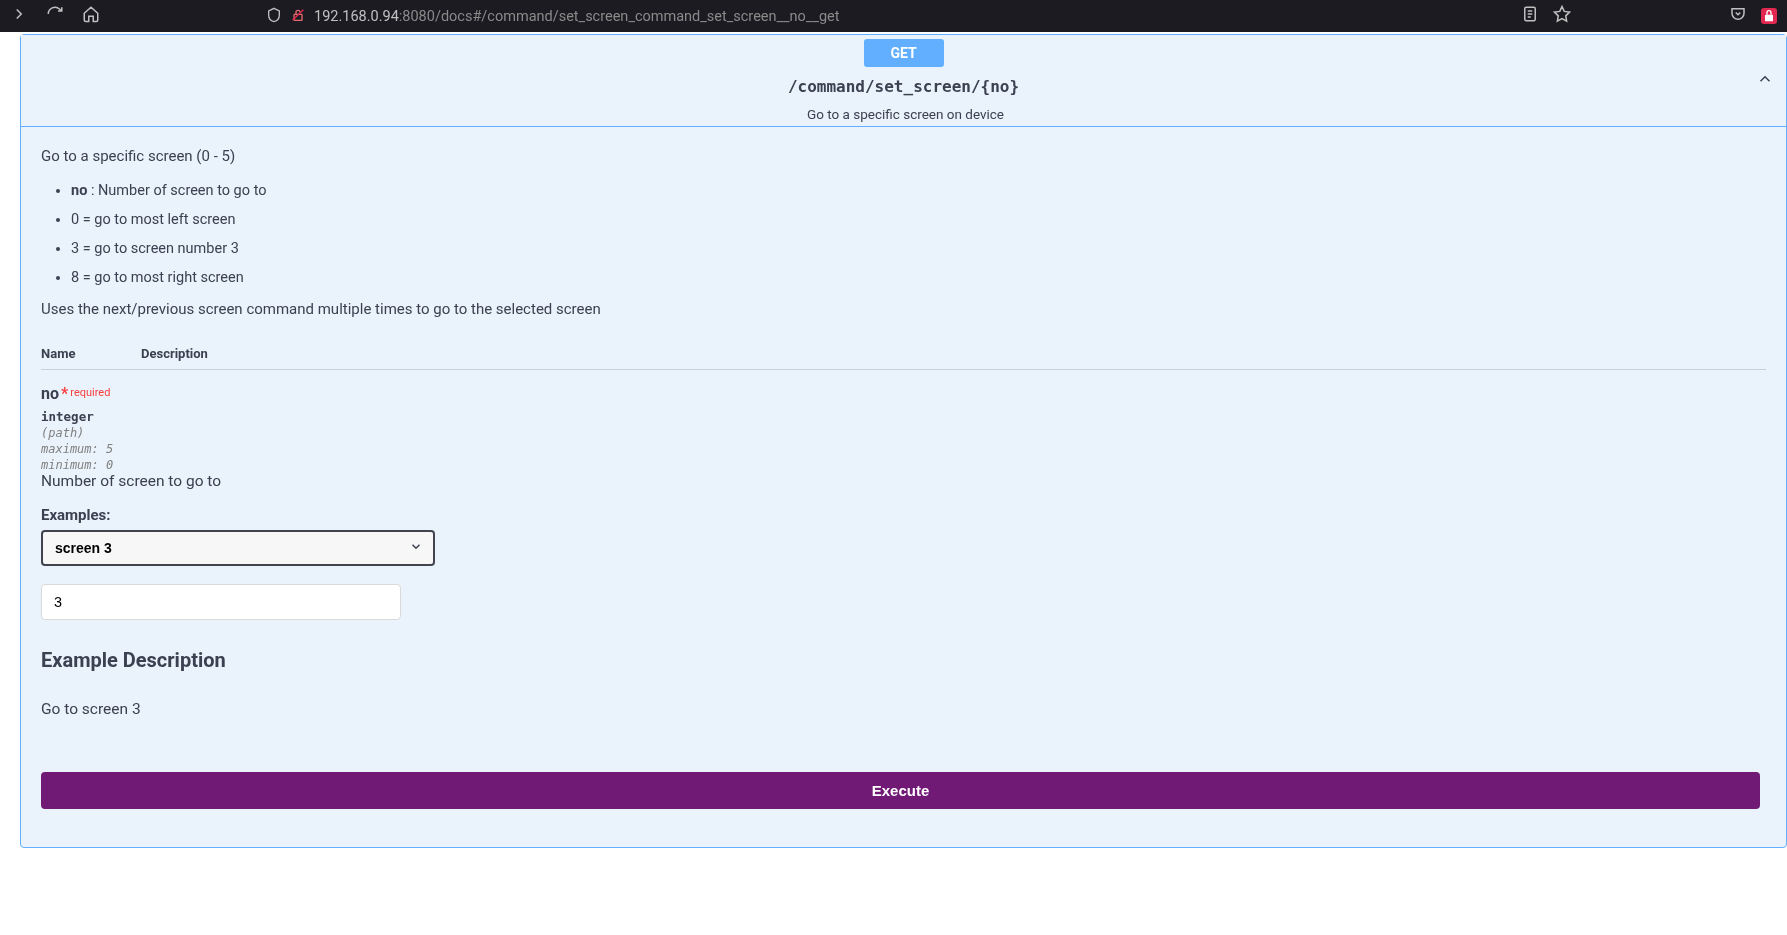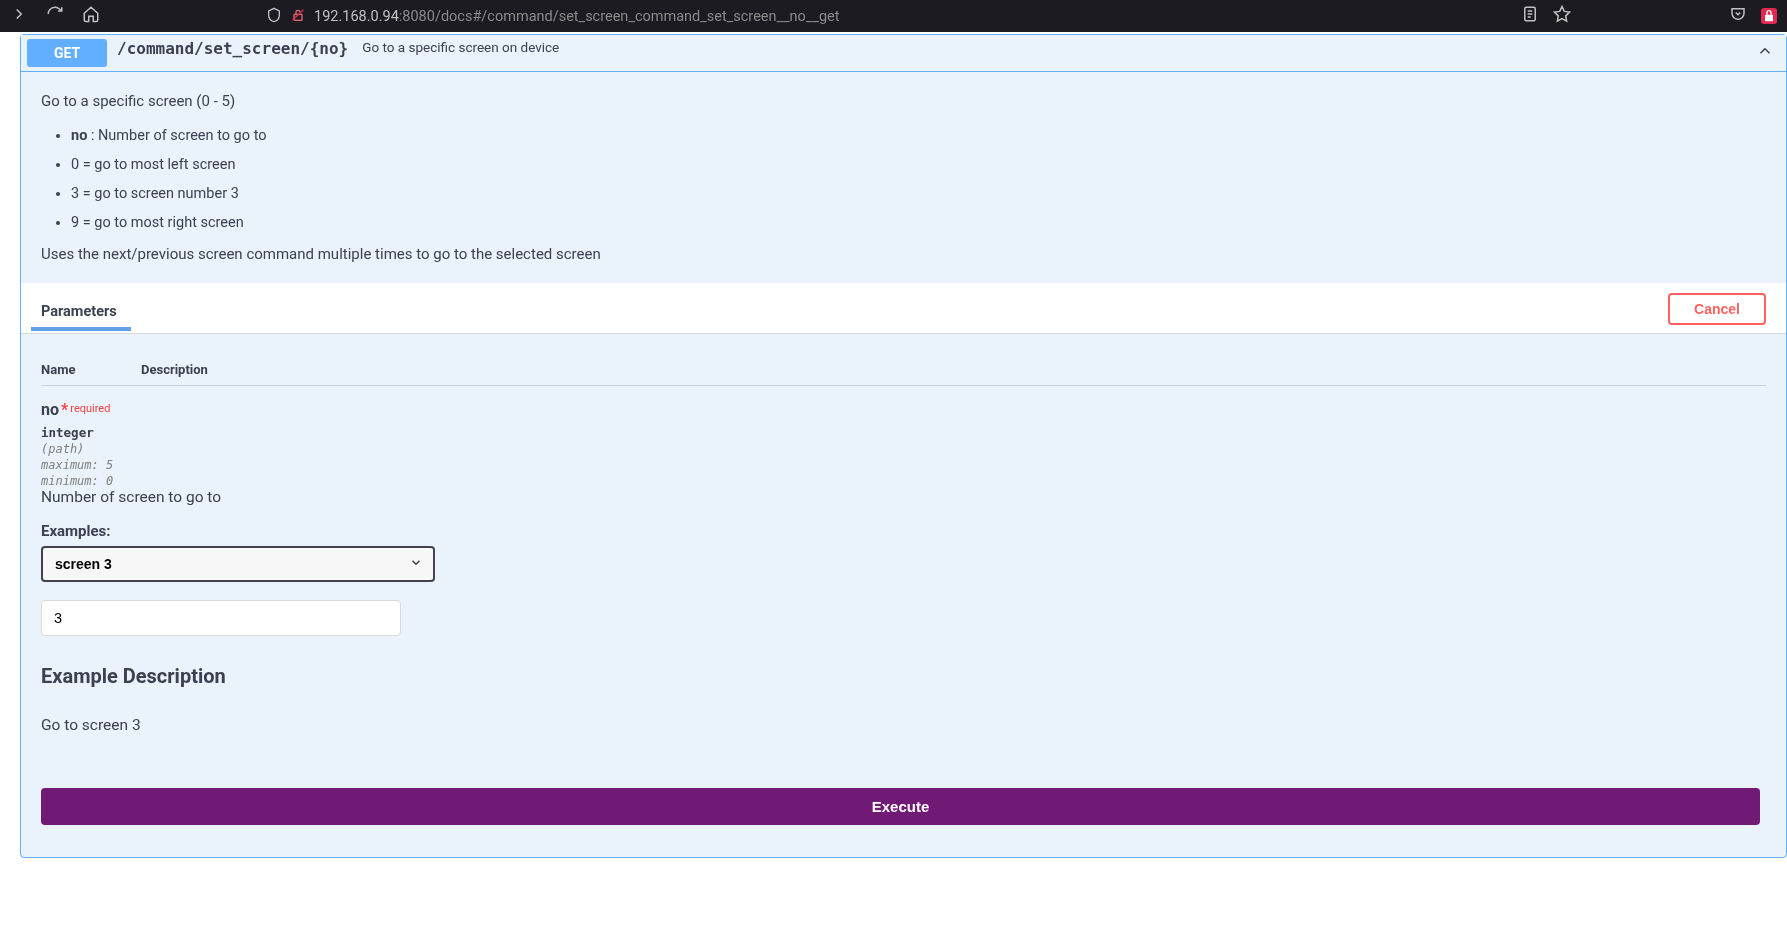--- a/index.html
+++ b/index.html
@@ -46,26 +46,27 @@
   .page { padding: 0 0 0 20px; }
 
   .opblock {
     margin: 2px 0;
     border: 1px solid #61affe;
     border-radius: 4px;
     background: #eaf3fb;
   }
   .opblock-summary {
     display: flex;
-    align-items: flex-start;
+    align-items: center;
     padding: 4px 6px;
     gap: 10px;
     background: #eaf3fb;
     border-bottom: 1px solid #61affe;
     position: relative;
+    flex-direction: column;
   }
   .method-badge {
     background: #61affe;
     color: #fff;
     font-weight: 700;
     font-size: 14px;
     padding: 6px 0;
     width: 80px;
     text-align: center;
     border-radius: 3px;
@@ -81,21 +82,21 @@
     color: #3b4151;
     margin-left: 4px;
   }
   .op-caret {
     position: absolute;
     right: 12px;
     top: 50%;
     transform: translateY(-50%);
   }
 
-  .op-body { padding: 18px 20px 22px 20px; }
+  .op-body { padding: 18px 20px 28px 20px; }
   .desc-text { font-size: 15px; color: #3b4151; line-height: 1.5; }
   .desc-list { margin: 14px 0 14px 30px; }
   .desc-list li { margin-bottom: 12px; font-size: 14.5px; }
   .desc-sub { margin-top: 2px; font-size: 15px; }
 
   .params-header {
     display: flex;
     align-items: center;
     justify-content: space-between;
     background: #fff;
@@ -296,31 +297,24 @@
           </svg>
       </span>
     </div>
 
     <div class="op-body">
       <div class="desc-text">Go to a specific screen (0 - 5)</div>
       <ul class="desc-list">
         <li><b>no</b><span> : Number of screen to go to</span></li>
         <li><span>0 = go to most left screen</span></li>
         <li><span>3 = go to screen number 3</span></li>
-        <li><span>9 = go to most right screen</span></li>
+        <li><span>8 = go to most right screen</span></li>
       </ul>
       <div class="desc-sub">Uses the next/previous screen command multiple times to go to the selected screen</div>
 
-      <div class="params-header">
-        <div class="params-tabs">
-          <span class="params-tab">Parameters</span>
-          <div class="params-underline"></div>
-        </div>
-        <button class="cancel-btn">Cancel</button>
-      </div>
 
       <div class="params-table">
         <div class="pt-header">
           <div class="pt-col-name">Name</div>
           <div>Description</div>
         </div>
 
         <div class="pt-row">
           <div class="pt-name-cell">
             <div>

